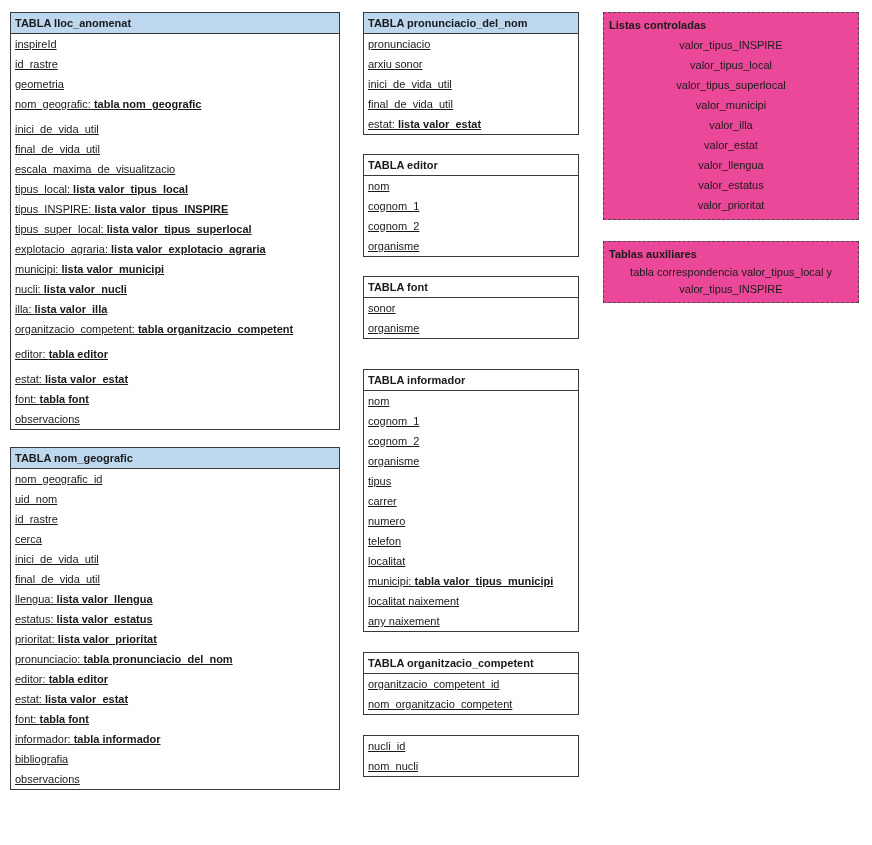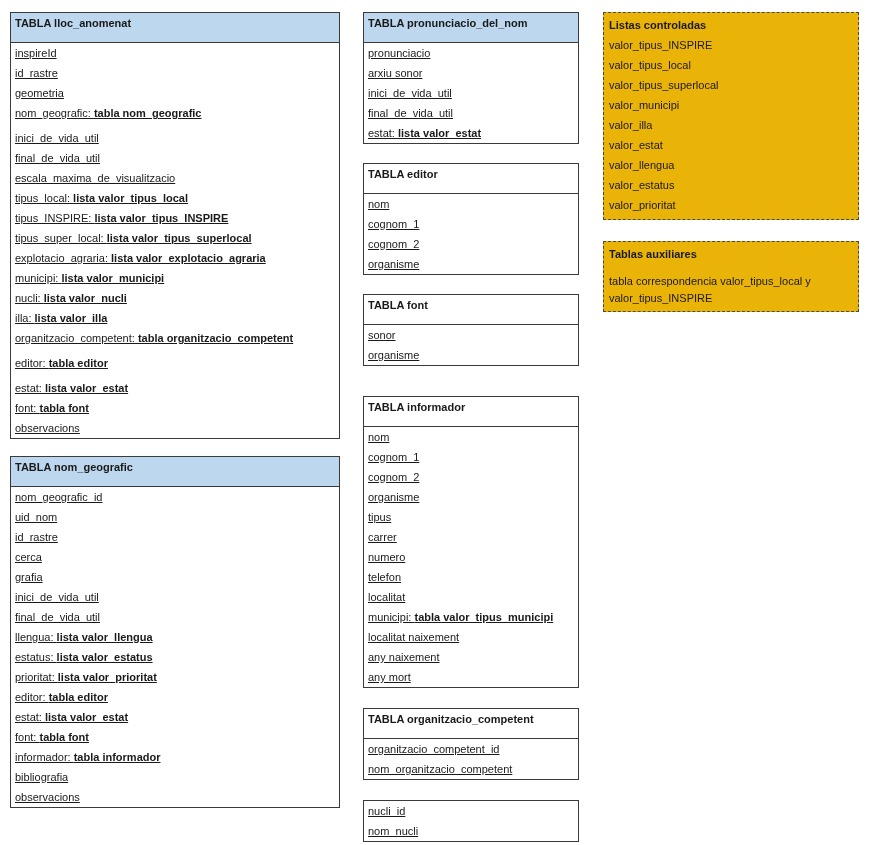--- a/index.html
+++ b/index.html
@@ -20,21 +20,21 @@
   #col-left   { left: 10px;  width: 330px; }
   #col-middle { left: 363px; width: 216px; }
   #col-right  { left: 603px; width: 256px; }
 
   .table-box {
     border: 1.5px solid #3a3a3a;
     background: #ffffff;
   }
   .table-header {
     font-weight: bold;
-    padding: 2px 4px 10px 4px;
+    padding: 2px 4px 1px 4px;
     line-height: 17px;
     border-bottom: 1.5px solid #3a3a3a;
     background: #ffffff;
     white-space: nowrap;
     overflow: hidden;
   }
   .table-box.blue .table-header { background: #BDD7EE; }
   .table-body { padding: 0; text-decoration: underline; }
   .field-row {
     line-height: 20px;
@@ -52,27 +52,27 @@
   #tbl-informador             { margin-bottom: 20px; }
   #tbl-organitzacio_competent { margin-bottom: 20px; }
 
   
   #tbl-lloc_anomenat .field-row:nth-child(4),
   #tbl-lloc_anomenat .field-row:nth-child(15),
   #tbl-lloc_anomenat .field-row:nth-child(16) { padding-bottom: 5px; }
 
   .panel {
     border: 1.6px dashed #4a4a4a;
-    background: #eab308;
+    background: #ec4899;
     padding: 2px 5px 4px 5px;
   }
   #panel-listas_controladas { margin-bottom: 21px; }
   .panel-title { font-weight: bold; line-height: 20px; white-space: nowrap; }
-  .panel-item  { line-height: 20px; white-space: nowrap; overflow: hidden; }
-  .panel-item.wrap { white-space: normal; line-height: 17px; margin-top: 9px; }
+  .panel-item  { line-height: 20px; white-space: nowrap; overflow: hidden; text-align: center; }
+  .panel-item.wrap { white-space: normal; line-height: 17px; }
 </style>
 </head>
 <body>
 
 <div id="canvas">
   <div class="col" id="col-left">
       <div class="table-box blue" id="tbl-lloc_anomenat">
         <div class="table-header">TABLA lloc_anomenat</div>
         <div class="table-body">
           <div class="field-row"><span>inspireId</span></div>
@@ -96,26 +96,26 @@
           <div class="field-row"><span>observacions</span></div>
         </div>
       </div>
       <div class="table-box blue" id="tbl-nom_geografic">
         <div class="table-header">TABLA nom_geografic</div>
         <div class="table-body">
           <div class="field-row"><span>nom_geografic_id</span></div>
           <div class="field-row"><span>uid_nom</span></div>
           <div class="field-row"><span>id_rastre</span></div>
           <div class="field-row"><span>cerca</span></div>
-          <div class="field-row"><span>grafia</span></div>
           <div class="field-row"><span>inici_de_vida_util</span></div>
           <div class="field-row"><span>final_de_vida_util</span></div>
           <div class="field-row"><span>llengua: </span><span class="ref">lista valor_llengua</span></div>
           <div class="field-row"><span>estatus: </span><span class="ref">lista valor_estatus</span></div>
           <div class="field-row"><span>prioritat: </span><span class="ref">lista valor_prioritat</span></div>
+          <div class="field-row"><span>pronunciacio: </span><span class="ref">tabla pronunciacio_del_nom</span></div>
           <div class="field-row"><span>editor: </span><span class="ref">tabla editor</span></div>
           <div class="field-row"><span>estat: </span><span class="ref">lista valor_estat</span></div>
           <div class="field-row"><span>font: </span><span class="ref">tabla font</span></div>
           <div class="field-row"><span>informador: </span><span class="ref">tabla informador</span></div>
           <div class="field-row"><span>bibliografia</span></div>
           <div class="field-row"><span>observacions</span></div>
         </div>
       </div>
     </div>
   <div class="col" id="col-middle">
@@ -153,21 +153,20 @@
           <div class="field-row"><span>cognom_2</span></div>
           <div class="field-row"><span>organisme</span></div>
           <div class="field-row"><span>tipus</span></div>
           <div class="field-row"><span>carrer</span></div>
           <div class="field-row"><span>numero</span></div>
           <div class="field-row"><span>telefon</span></div>
           <div class="field-row"><span>localitat</span></div>
           <div class="field-row"><span>municipi: </span><span class="ref">tabla valor_tipus_municipi</span></div>
           <div class="field-row"><span>localitat naixement</span></div>
           <div class="field-row"><span>any naixement</span></div>
-          <div class="field-row"><span>any mort</span></div>
         </div>
       </div>
       <div class="table-box" id="tbl-organitzacio_competent">
         <div class="table-header">TABLA organitzacio_competent</div>
         <div class="table-body">
           <div class="field-row"><span>organitzacio_competent_id</span></div>
           <div class="field-row"><span>nom_organitzacio_competent</span></div>
         </div>
       </div>
       <div class="table-box" id="tbl-nucli">

